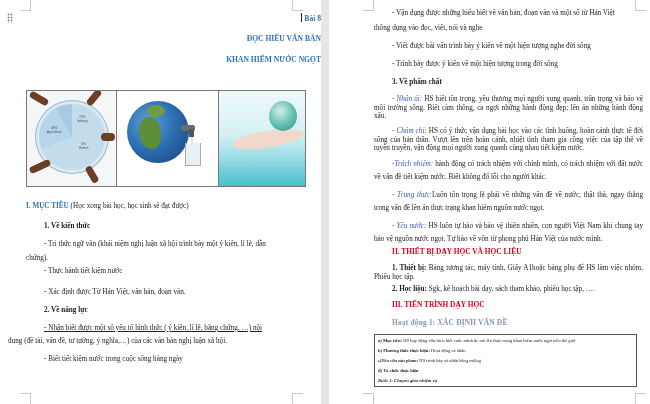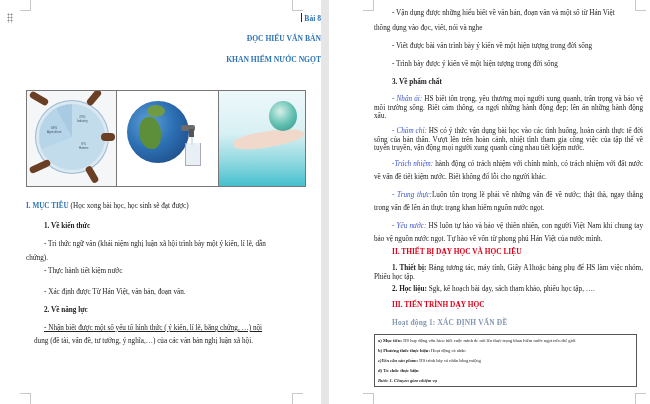--- a/index.html
+++ b/index.html
@@ -118,32 +118,33 @@
     <span class="sec-blue">I. MỤC TIÊU</span>
     <span>(Học xong bài học, học sinh sẽ đạt được)</span>
   </div>
   <div class="t bold" style="left:44px;top:222px;">1. Về kiến thức</div>
   <div class="t" style="left:44px;top:240px;text-align:right;">- Tri thức ngữ văn (khái niệm nghị luận xã hội trình bày một ý kiến, lí lẽ, dẫn</div>
   <div class="t" style="left:26px;top:254px;">chứng).</div>
   <div class="t" style="left:44px;top:267px;">- Thực hành tiết kiệm nước</div>
   <div class="t" style="left:44px;top:288px;">- Xác định được Từ Hán Việt, văn bản, đoạn văn.</div>
   <div class="t bold" style="left:44px;top:306px;">2. Về năng lực</div>
   <div class="t" style="left:44px;top:324px;text-decoration:underline;">- Nhận biết được một số yếu tố hình thức ( ý kiến, lí lẽ, bằng chứng, …) nội</div>
-  <div class="t" style="left:34px;top:337px;">dung (đề tài, vấn đề, tư tưởng, ý nghĩa,…) của các văn bản nghị luận xã hội.</div>
+  <div class="t" style="left:8px;top:337px;">dung (đề tài, vấn đề, tư tưởng, ý nghĩa,…) của các văn bản nghị luận xã hội.</div>
+  <div class="t" style="left:44px;top:355px;">- Biết tiết kiệm nước trong cuộc sống hàng ngày</div>
 </div>
 
 <div class="page" id="page-right">
   <div class="corner c-tl" style="left:34px;top:0px;"></div>
   <div class="corner c-tr" style="left:306px;top:0px;"></div>
   <div class="corner c-bl" style="left:34px;top:393px;"></div>
   <div class="corner c-br" style="left:306px;top:393px;"></div>
 
   <div class="t" style="left:63px;top:9px;">- Vận dụng được những hiểu biết về văn bản, đoạn văn và một số từ Hán Việt</div>
   <div class="t" style="left:45px;top:24px;">thông dụng vào đọc, viết, nói và nghe</div>
-  <div class="t" style="left:63px;top:42px;">- Viết được bài văn trình bày ý kiến về một hiện tượng trong đời sống</div>
+  <div class="t" style="left:63px;top:42px;">- Viết được bài văn trình bày ý kiến về một hiện tượng nghe đời sống</div>
   <div class="t" style="left:63px;top:60px;">- Trình bày được ý kiến về một hiện tượng trong đời sống</div>
 
   <div class="t bold" style="left:63px;top:78px;">3. Về phẩm chất</div>
 
   <div class="t wrap just" style="left:45px;top:95px;width:269px;line-height:8.6px;text-indent:18px;">
     <span class="ital-blue">- Nhân ái:</span><span> HS biết tôn trọng, yêu thương mọi người xung quanh, trân trọng và bảo vệ môi trường sống. Biết cảm thông, ca ngợi những hành động đẹp; lên án những hành động xấu.</span>
   </div>
   <div class="t wrap just" style="left:45px;top:127px;width:269px;line-height:8.6px;text-indent:18px;">
     <span class="ital-blue">- Chăm chỉ:</span><span> HS có ý thức vận dụng bài học vào các tình huống, hoàn cảnh thực tế đời sống của bản thân. Vượt lên trên hoàn cảnh, nhiệt tình tham gia công việc của tập thể về tuyên truyền, vận động mọi người xung quanh cùng nhau tiết kiệm nước.</span>
   </div>

